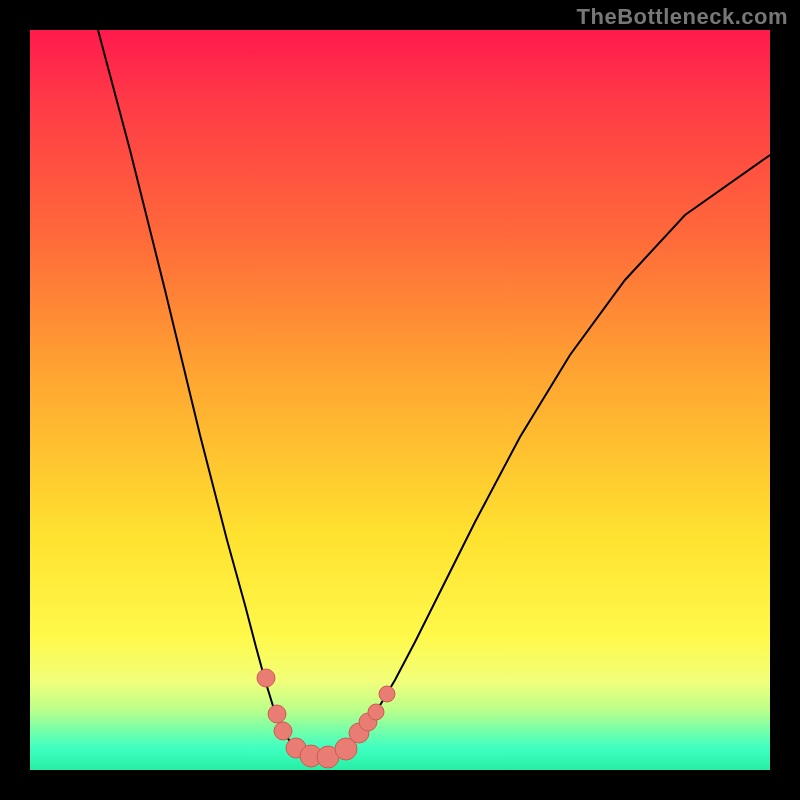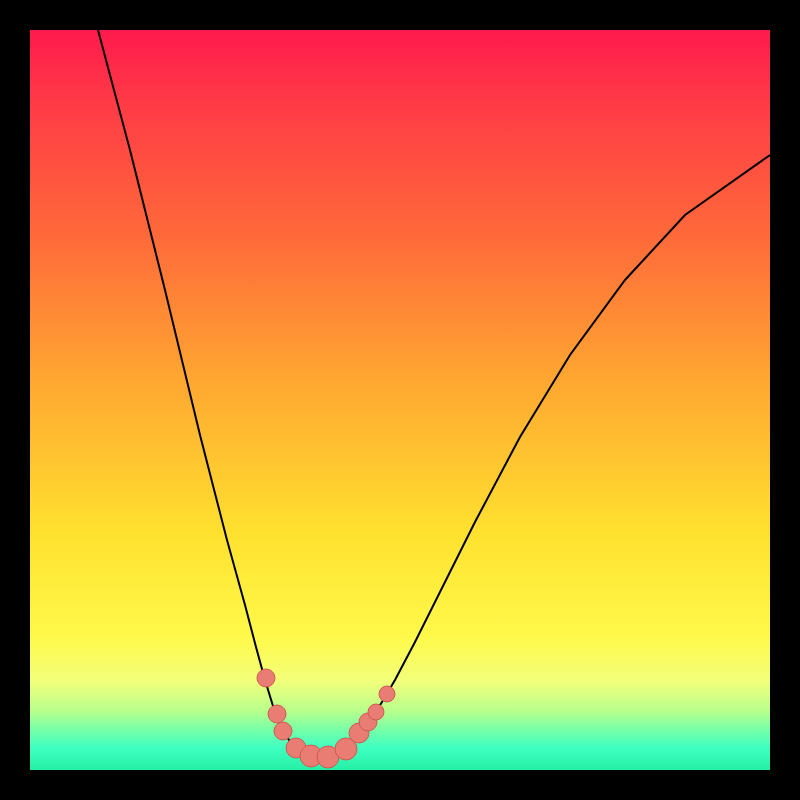--- a/index.html
+++ b/index.html
@@ -63,20 +63,21 @@
     fill: #e97c73;
     stroke: #cf5a50;
     stroke-width: 1;
   }
 </style>
 </head>
 <body>
 
 <div class="stage">
 
+  <div class="attribution">TheBottleneck.com</div>
 
   <div class="plot">
     <svg class="curves" viewBox="0 0 740 740" preserveAspectRatio="none">
       <path id="left-branch" class="curve" d="M68 0 L100 120 L135 260 L170 405 L197 510 L215 575 L226 617 L235 650 L243 676 L250 694 L257 707 L264 717 L272 724 L281 728 L290 729"></path>
       <path id="right-branch" class="curve" d="M290 729 L300 727 L312 721 L324 710 L336 696 L349 677 L365 650 L385 612 L410 562 L445 492 L490 407 L540 325 L595 250 L655 185 L740 125"></path>
       <g id="markers">
           <circle cx="236" cy="648" r="9" class="marker"></circle>
           <circle cx="247" cy="684" r="9" class="marker"></circle>
           <circle cx="253" cy="701" r="9" class="marker"></circle>
           <circle cx="266" cy="718" r="10" class="marker"></circle>

